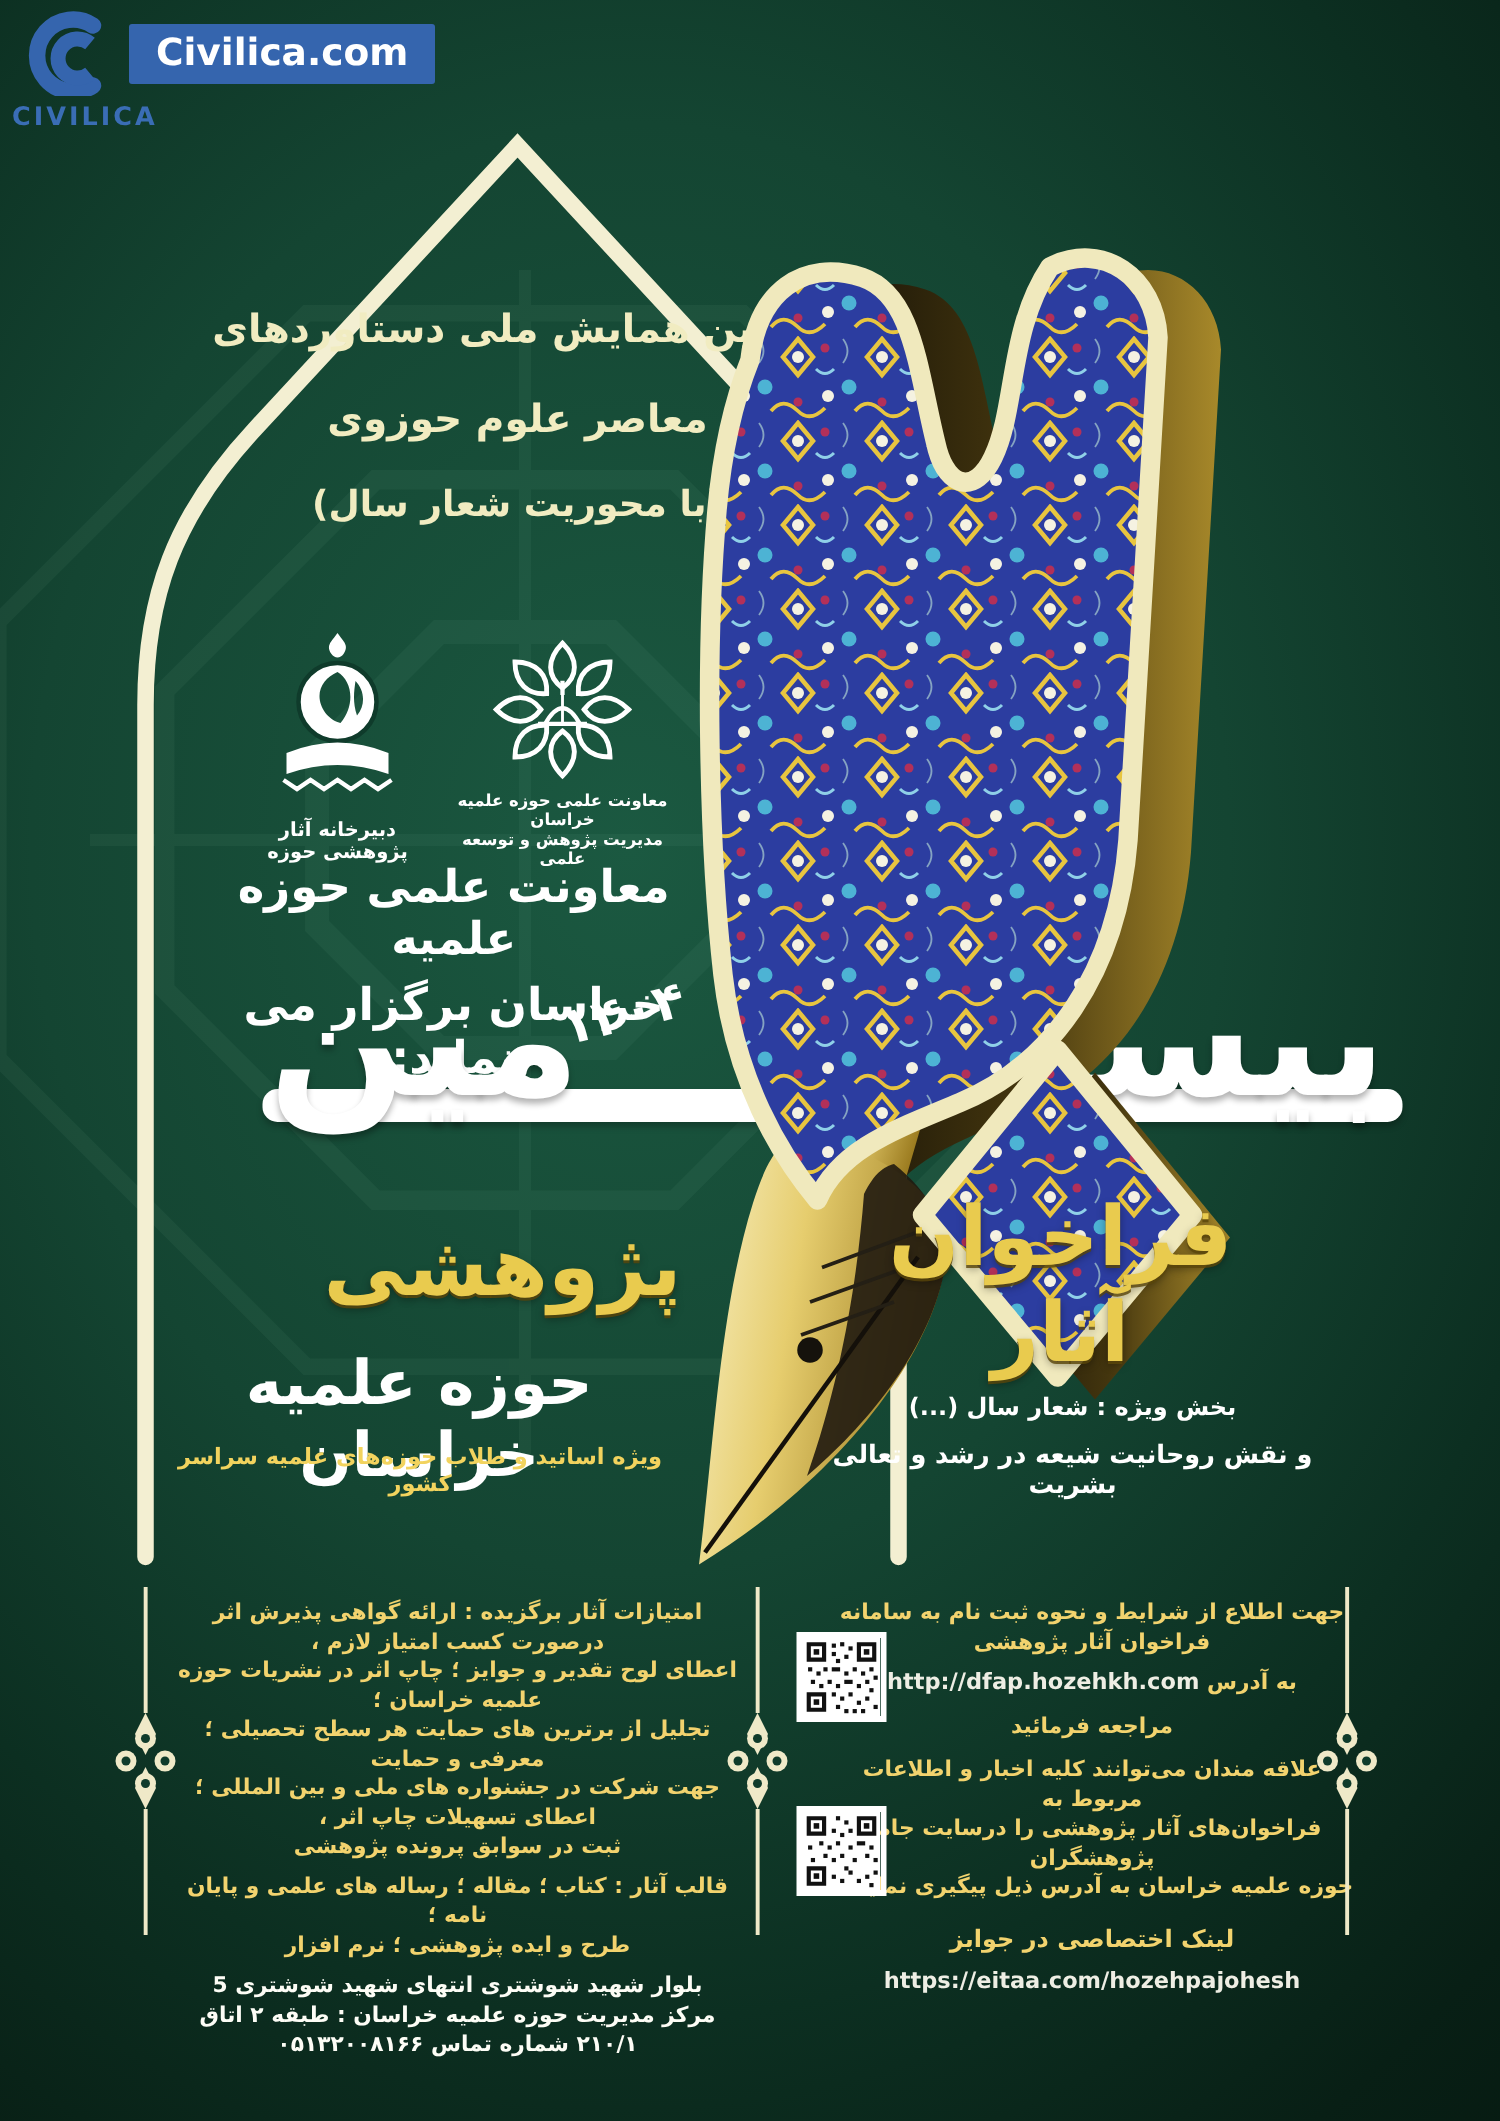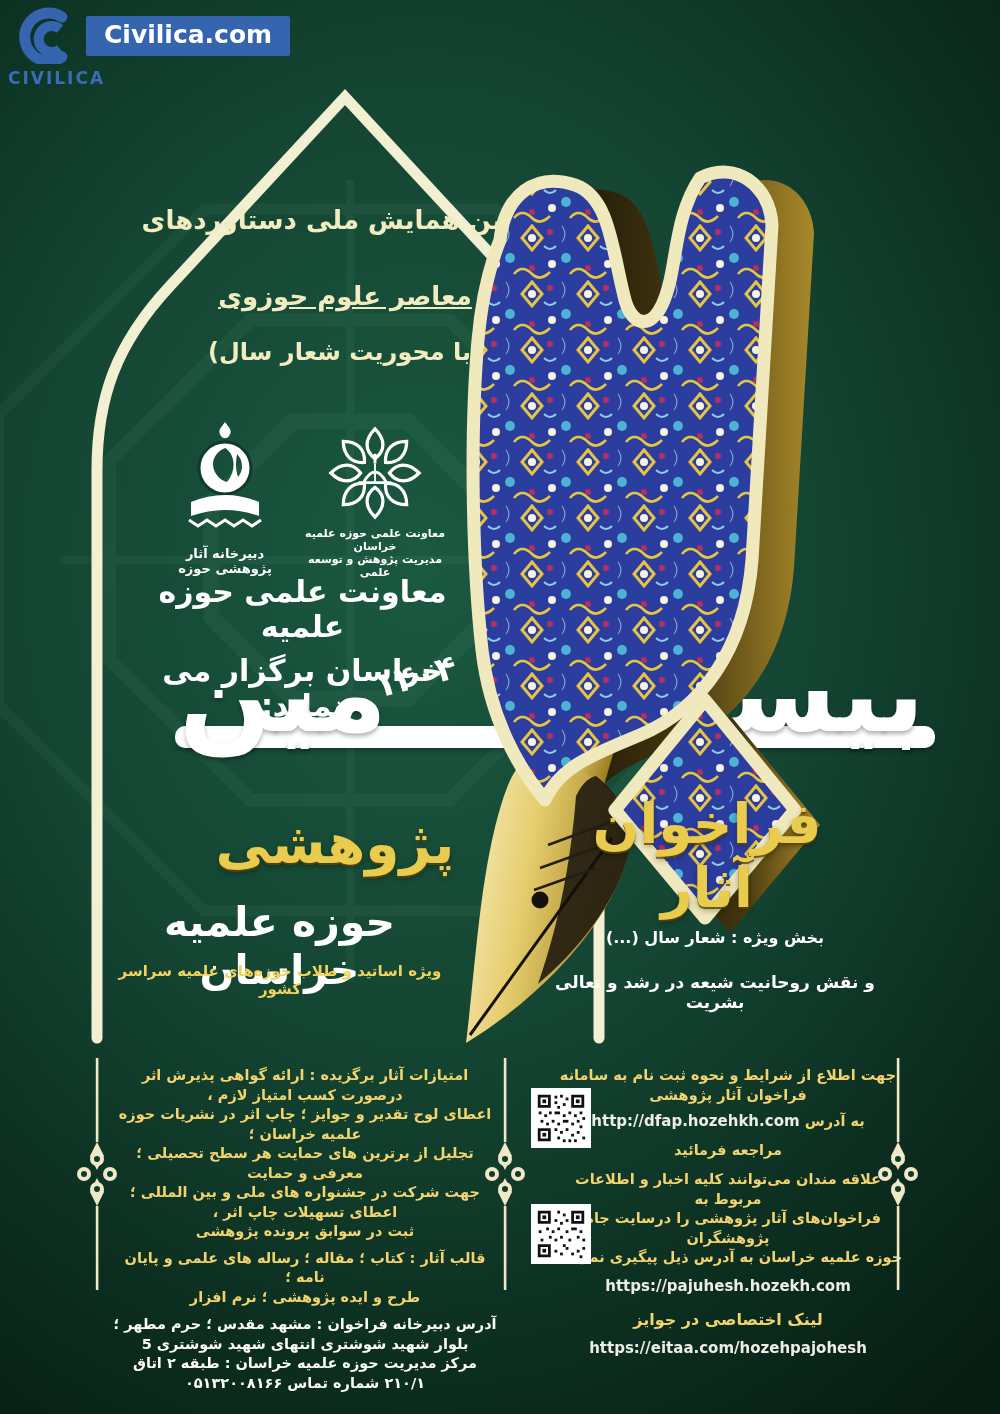--- a/index.html
+++ b/index.html
@@ -54,21 +54,21 @@
       <path d="M 52,23 A 13,13 0 1 0 52,43" fill="none" stroke="#3565ae" stroke-width="10" stroke-linecap="butt"></path>
     </svg>
     <div class="cname">CIVILICA</div>
   </div>
   <div class="abs cbadge" style="left:86px;top:16px;">
     <span>Civilica.com</span>
   </div>
 
   <div class="abs fa center hdr" style="left:115px;top:205px;width:460px;font-size:26px;">
     <div>دومین همایش ملی دستاوردهای</div>
-    <div style="margin-top:46px;text-decoration:underline;">معاصر علوم حوزوی</div>
+    <div style="margin-top:30px;">معاصر علوم حوزوی</div>
     <div style="margin-top:27px;font-size:24px;">(با محوریت شعار سال)</div>
   </div>
 
   <div class="abs center" style="left:165px;top:420px;width:120px;">
     <svg width="92" height="118" viewBox="0 0 92 118">
       <g fill="#ffffff">
         <path d="M46 2 C 50 8 54 10 50 16 C 48 19 44 19 42 16 C 38 10 42 8 46 2 Z"></path>
         <path d="M46 22 a 26 26 0 1 0 0.001 0 Z M 46 28 c 10 6 12 22 2 34 c -8 -2 -14 -10 -14 -18 c 0 -7 5 -13 12 -16 Z M 58 34 c 6 6 7 16 1 23 c -3 -9 -2 -16 -1 -23 Z" fill="#ffffff"></path>
         <circle cx="46" cy="48" r="26" fill="none" stroke="#0f3b2b" stroke-width="3"></circle>
         <path d="M 12 82 Q 46 68 80 82 L 80 96 Q 46 84 12 96 Z"></path>
@@ -159,55 +159,53 @@
   </svg>
 
   <div class="abs fa gold center" style="left:552px;top:792px;width:310px;font-size:55px;">فراخوان آثار</div>
   <div class="abs fa gold center" style="left:205px;top:812px;width:260px;font-size:55px;">پژوهشی</div>
 
   <div class="abs fa center white" style="left:112px;top:898px;width:335px;font-size:41px;font-weight:bold;">حوزه علمیه خراسان</div>
   <div class="abs fa center" style="left:100px;top:962px;width:360px;font-size:15px;font-weight:bold;color:#f2d35e;">ویژه اساتید و طلاب حوزه‌های علمیه سراسر کشور</div>
 
   <div class="abs fa center white" style="left:535px;top:928px;width:360px;">
     <div style="font-size:16px;font-weight:bold;">بخش ویژه :  شعار سال (...)</div>
-    <div style="font-size:17px;font-weight:bold;margin-top:25px;">و نقش روحانیت شیعه در رشد و تعالی بشریت</div>
+    <div style="font-size:17px;font-weight:bold;margin-top:13px;">و نقش روحانیت شیعه در رشد و تعالی بشریت</div>
   </div>
 
   <div class="abs fa center" style="left:112px;top:1066px;width:386px;">
     <div style="color:#f2d36e;">
       <p class="detline">امتیازات آثار برگزیده : ارائه گواهی پذیرش اثر درصورت کسب امتیاز لازم ،</p>
       <p class="detline">اعطای لوح تقدیر و جوایز ؛ چاپ اثر در نشریات حوزه علمیه خراسان ؛</p>
       <p class="detline">تجلیل از برترین های حمایت هر سطح تحصیلی ؛ معرفی و حمایت</p>
       <p class="detline">جهت شرکت در جشنواره های ملی و بین المللی ؛ اعطای تسهیلات چاپ اثر ،</p>
       <p class="detline">ثبت در سوابق پرونده پژوهشی</p>
     </div>
     <div style="color:#f2d36e;margin-top:7px;">
       <p class="detline">قالب آثار : کتاب ؛ مقاله ؛ رساله های علمی و پایان نامه ؛</p>
       <p class="detline">طرح و ایده پژوهشی ؛ نرم افزار</p>
     </div>
     <div style="color:#fdfdf6;margin-top:8px;">
-      <p class="detline">آدرس دبیرخانه فراخوان : مشهد مقدس ؛ حرم مطهر ؛</p>
       <p class="detline">بلوار شهید شوشتری  انتهای شهید شوشتری 5</p>
       <p class="detline">مرکز مدیریت حوزه علمیه خراسان : طبقه ۲ اتاق ۲۱۰/۱ شماره تماس ۰۵۱۳۲۰۰۸۱۶۶</p>
     </div>
   </div>
 
   <div class="abs fa center" style="left:552px;top:1066px;width:352px;text-align:center;">
     <p class="detline" style="color:#f2d36e;">جهت اطلاع از شرایط و نحوه ثبت نام به سامانه فراخوان آثار پژوهشی</p>
     <p class="detline" style="margin-top:7px;">
       <span style="color:#f2d36e;">به آدرس</span>
       <span class="url" style="font-size:15px;">http://dfap.hozehkh.com</span>
     </p>
     <p class="detline" style="color:#f2d36e;margin-top:9px;">مراجعه فرمائید</p>
     <div style="margin-top:10px;color:#f2d36e;">
       <p class="detline">علاقه مندان می‌توانند کلیه اخبار و اطلاعات مربوط به</p>
       <p class="detline">فراخوان‌های آثار پژوهشی را درسایت جامع پژوهشگران</p>
       <p class="detline">حوزه علمیه خراسان به آدرس ذیل پیگیری نمایند .</p>
     </div>
-    <p class="detline url" style="margin-top:9px;font-size:15px;">https://pajuhesh.hozekh.com</p>
     <p class="detline" style="color:#f2d36e;margin-top:14px;font-size:16px;">لینک اختصاصی در جوایز</p>
     <p class="detline url" style="margin-top:9px;font-size:15px;">https://eitaa.com/hozehpajohesh</p>
   </div>
 
   <svg class="abs qrbox" style="left:535px;top:1092px;" width="52" height="52" viewBox="0 0 56 56">
     <rect width="56" height="56" fill="#ffffff"></rect>
     <g fill="#111111">
       <path d="M3 3 h14 v14 h-14 Z M6 6 v8 h8 v-8 Z"></path>
         <rect x="8" y="8" width="4" height="4"></rect>
       <path d="M39 3 h14 v14 h-14 Z M42 6 v8 h8 v-8 Z"></path>

